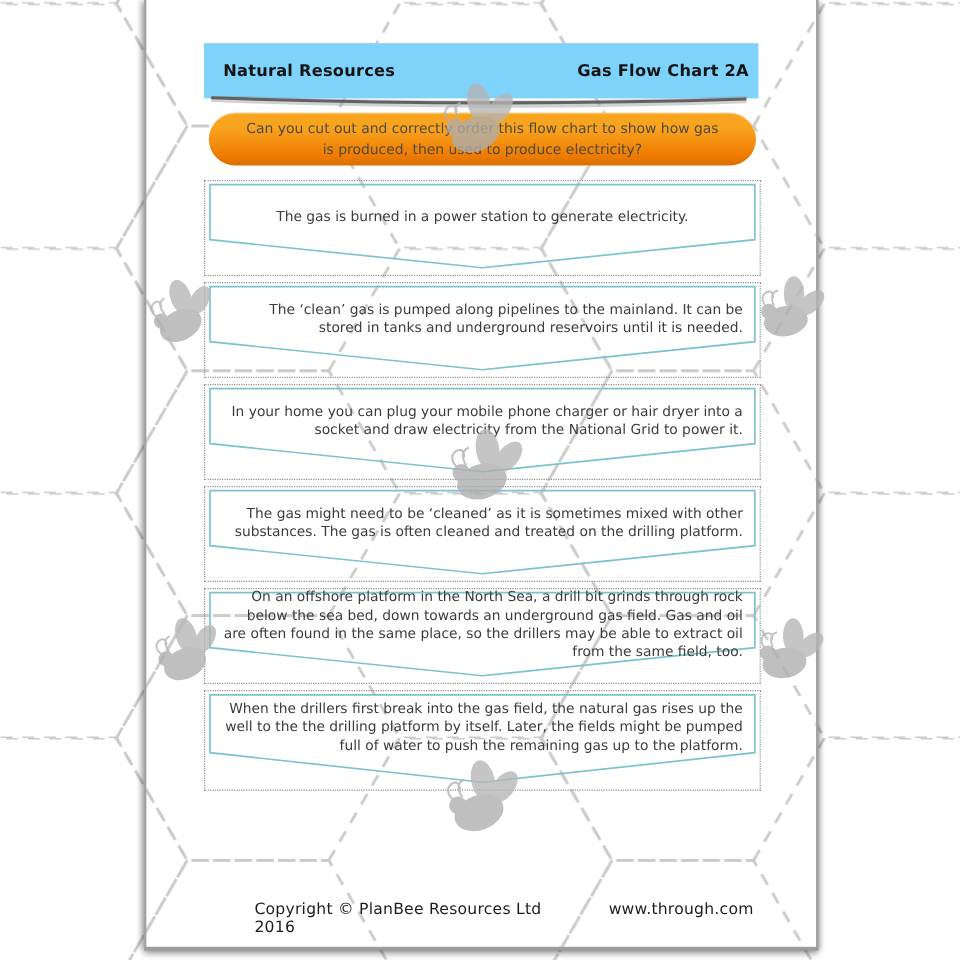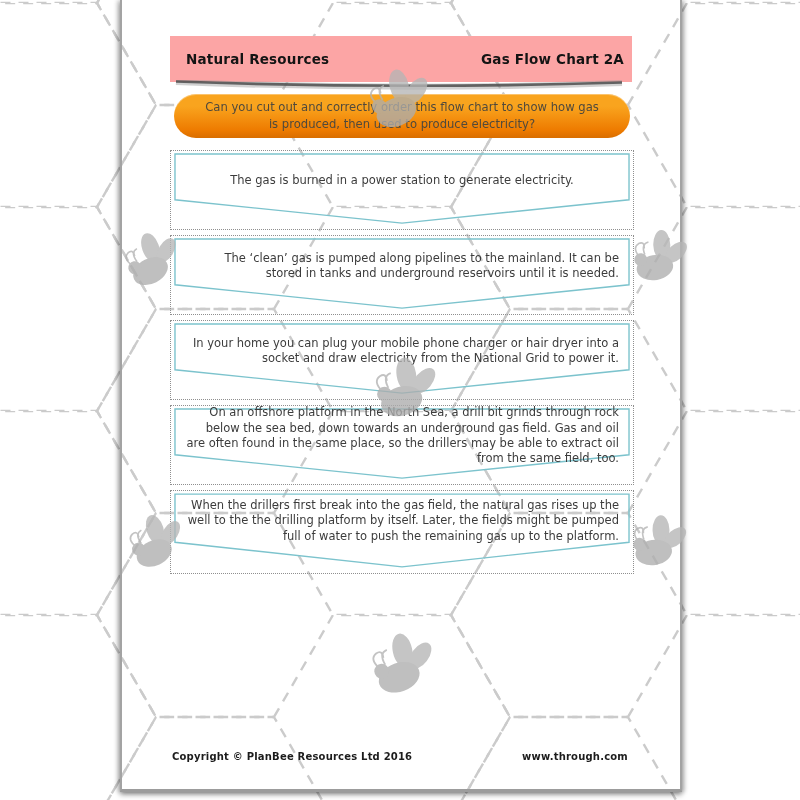--- a/index.html
+++ b/index.html
@@ -14,21 +14,21 @@
   #page {
     position:absolute; left:120px; top:0; width:562px; height:792px; z-index:1;
     border-left:2px solid #a3a3a3; border-right:2px solid #a3a3a3;
     border-bottom:3px solid #9c9c9c;
     box-shadow:0 3px 5px rgba(0,0,0,.35), -3px 0 4px rgba(0,0,0,.18), 3px 0 4px rgba(0,0,0,.18);
     box-sizing:border-box;
   }
 
   .header-band {
     position:absolute; left:48px; top:36px; width:462px; height:46px;
-    background:#fca5a5; display:flex; align-items:center; justify-content:space-between;
+    background:#7dd3fc; display:flex; align-items:center; justify-content:space-between;
     padding:0 8px 0 16px; box-sizing:border-box; z-index:2;
   }
   .title {
     font-weight:bold; font-size:13.5px; color:#141414; letter-spacing:.2px;
     white-space:nowrap;
   }
   .band-shadow { position:absolute; left:0; bottom:-10px; width:100%; height:12px; pointer-events:none; }
 
   .pill {
     position:absolute; left:52px; top:94px; width:456px; height:44px;
@@ -52,21 +52,21 @@
   .card-text {
     position:absolute; top:5px; left:14px; right:14px; height:50px;
     display:flex; align-items:center; justify-content:center;
     text-align:right; font-size:11.5px; line-height:1.34; color:#3c3c3c;
   }
 
   .footer-row {
     position:absolute; left:50px; right:52px; top:751px; z-index:2;
     display:flex; justify-content:space-between; align-items:baseline;
   }
-  .footer-text { font-size:10px; font-weight:bold; color:#1c1c1c; letter-spacing:.2px; }
+  .footer-text { font-size:13px; font-weight:normal; color:#1c1c1c; letter-spacing:.2px;margin-left:40px; }
 
   .bee { position:absolute; z-index:5; pointer-events:none; }
   .bee svg { display:block; width:100%; height:100%; }
 
   .svg-defs { position:absolute; width:0; height:0; overflow:hidden; }
 </style>
 </head>
 <body>
 
 <div id="hex-bg">
@@ -129,20 +129,26 @@
     <div class="card-text">The ‘clean’ gas is pumped along pipelines to the mainland. It can be stored in tanks and underground reservoirs until it is needed.</div>
   </div>
 
   <div class="card">
     <svg class="card-banner" viewBox="0 0 464 80" preserveAspectRatio="none">
       <polygon points="4,3 460,3 460,50 232,74 4,50" fill="none" stroke="#7CC3CD" stroke-width="1.4" vector-effect="non-scaling-stroke"></polygon>
     </svg>
     <div class="card-text">In your home you can plug your mobile phone charger or hair dryer into a socket and draw electricity from the National Grid to power it.</div>
   </div>
 
+  <div class="card">
+    <svg class="card-banner" viewBox="0 0 464 80" preserveAspectRatio="none">
+      <polygon points="4,3 460,3 460,50 232,74 4,50" fill="none" stroke="#7CC3CD" stroke-width="1.4" vector-effect="non-scaling-stroke"></polygon>
+    </svg>
+    <div class="card-text">The gas might need to be ‘cleaned’ as it is sometimes mixed with other substances. The gas is often cleaned and treated on the drilling platform.</div>
+  </div>
 
   <div class="card">
     <svg class="card-banner" viewBox="0 0 464 80" preserveAspectRatio="none">
       <polygon points="4,3 460,3 460,50 232,74 4,50" fill="none" stroke="#7CC3CD" stroke-width="1.4" vector-effect="non-scaling-stroke"></polygon>
     </svg>
     <div class="card-text">On an offshore platform in the North Sea, a drill bit grinds through rock below the sea bed, down towards an underground gas field. Gas and oil are often found in the same place, so the drillers may be able to extract oil from the same field, too.</div>
   </div>
 
 
   <div class="card">

